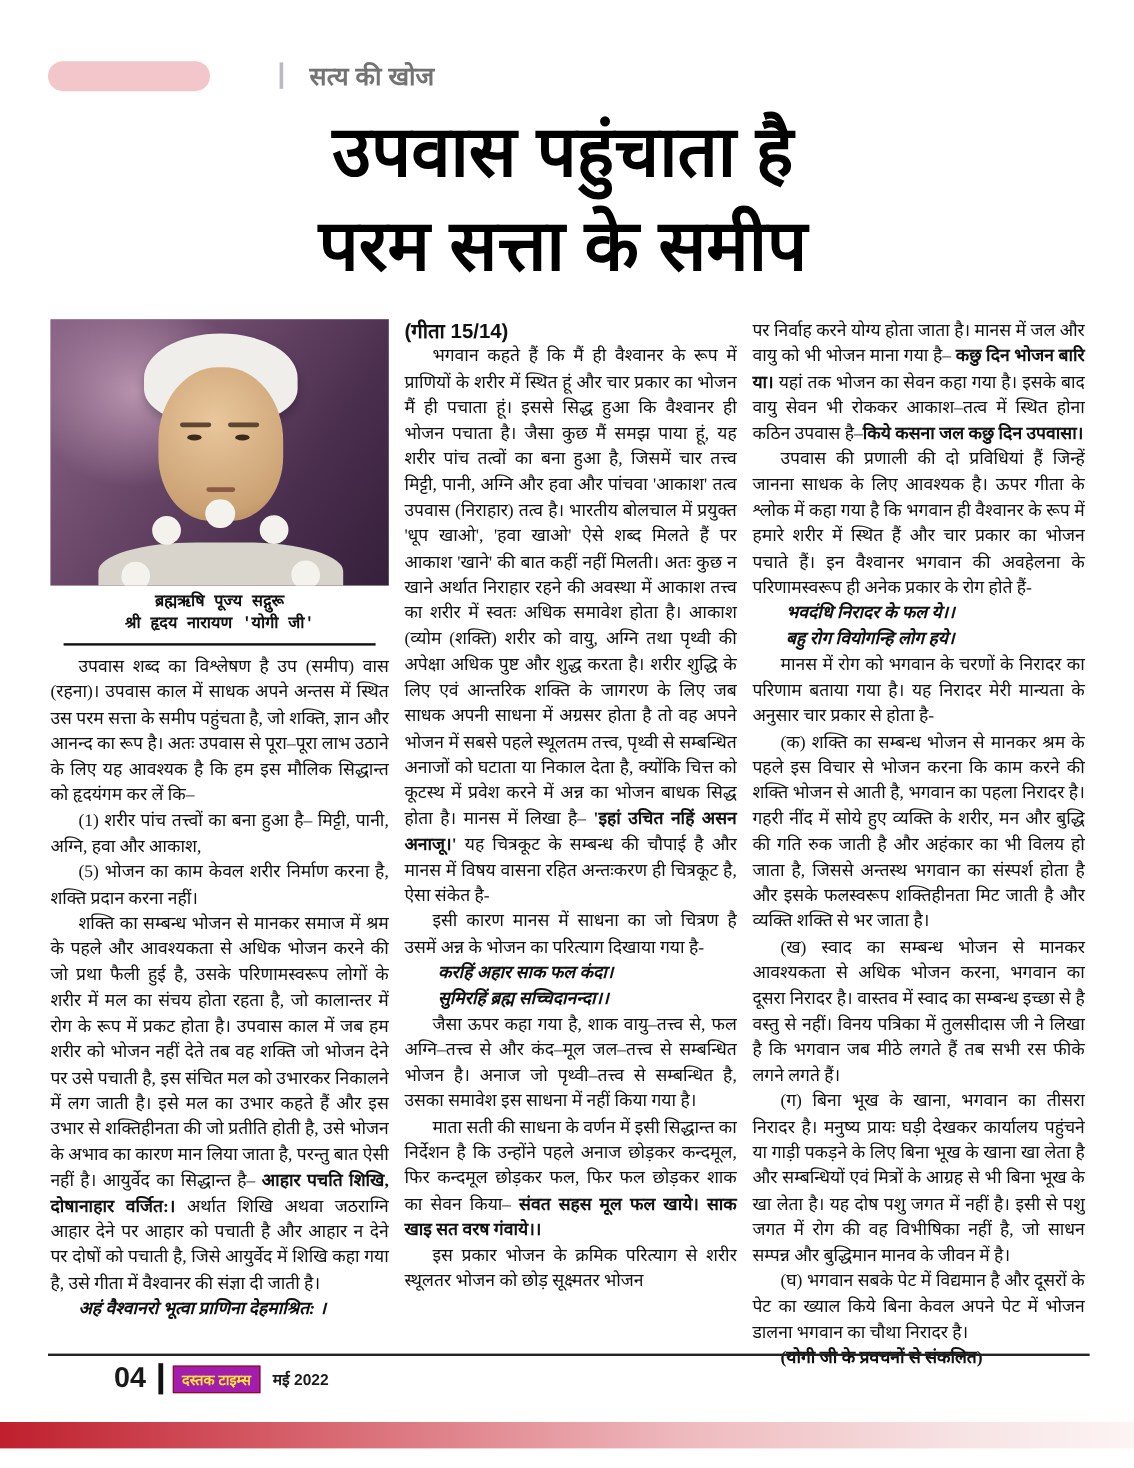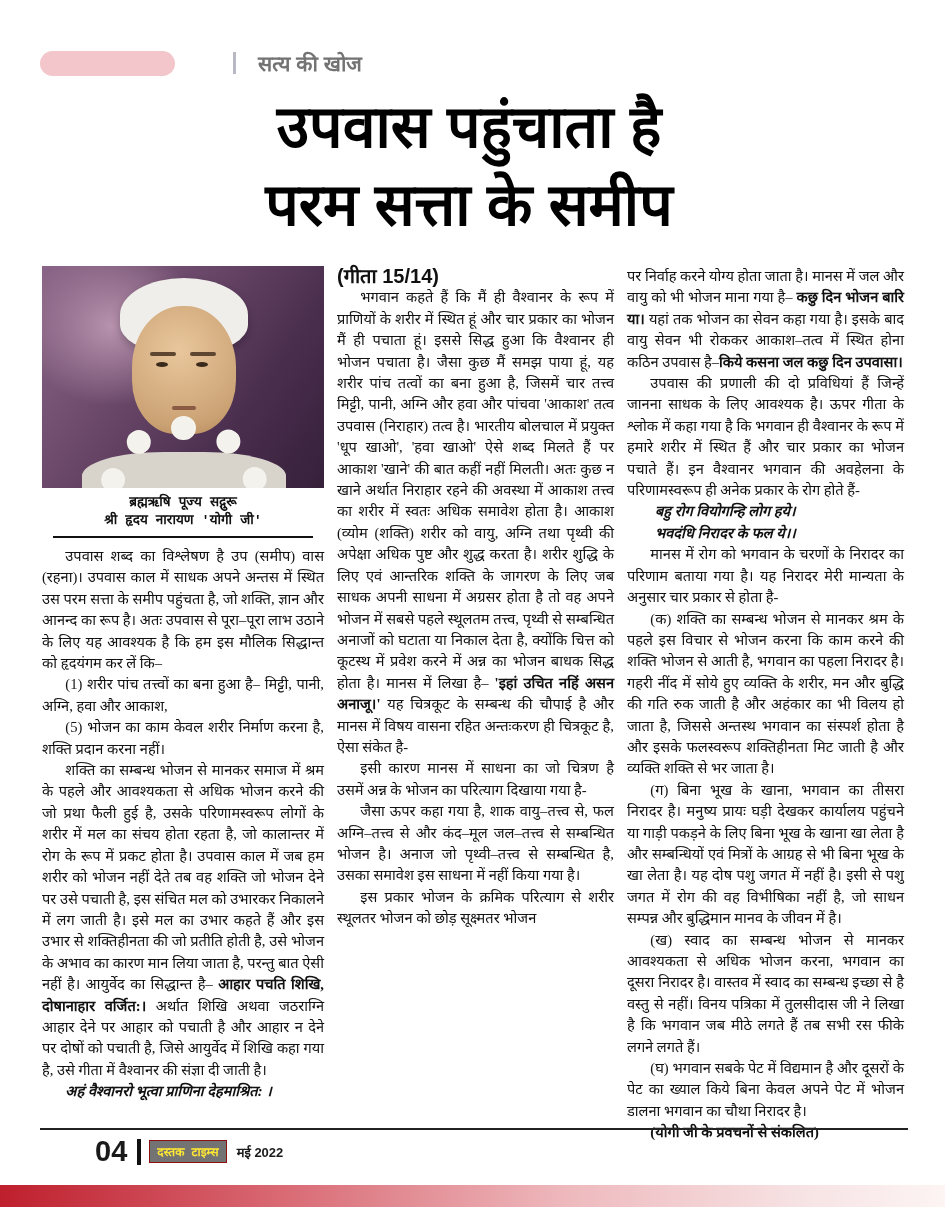--- a/index.html
+++ b/index.html
@@ -17,21 +17,21 @@
               font-family:"Liberation Sans","DejaVu Sans",sans-serif; font-weight:900; color:#000;
               font-size:59px; line-height:78px; letter-spacing:0px; }
 
   
   .columns { position:absolute; left:42px; top:266px; width:862px; display:flex; gap:13px; }
   .col { flex:1; font-size:14.6px; line-height:21.4px; text-align:justify; color:#111; }
   .col p { margin:0; }
   .col p.ind { text-indent:1.6em; }
   b.inbold { font-weight:bold; }
   .verse { font-weight:bold; font-style:italic; padding-left:28px; }
-  .gita-head { font-family:"Liberation Sans","DejaVu Sans",sans-serif; font-weight:bold; font-size:20px; }
+  .gita-head { font-family:"Liberation Sans","DejaVu Sans",sans-serif; font-weight:bold; font-size:17px; }
   .compiled { font-weight:bold; text-indent:1.6em; }
   .shloka { font-weight:bold; font-style:italic; text-indent:1.6em; }
 
   
   .photo { width:282px; height:222px; position:relative; overflow:hidden; margin-bottom:6px;
            background:linear-gradient(125deg,#8a6587 0%,#6d4a6c 35%,#4a2e4e 70%,#35203a 100%); }
   .photo .glow { position:absolute; left:-20px; top:-20px; width:180px; height:160px;
                  background:radial-gradient(closest-side,#b893ae,rgba(184,147,174,0)); }
   .photo .hair { position:absolute; left:78px; top:12px; width:128px; height:74px; background:#efeeea;
                  border-radius:60% 60% 45% 45%; box-shadow:0 4px 8px rgba(0,0,0,.25); }
@@ -48,23 +48,23 @@
   .photo .shoulder { position:absolute; left:40px; top:186px; width:204px; height:60px; background:#d8d4cc;
                      border-radius:40% 40% 0 0; }
 
   .caption { text-align:center; font-weight:bold; font-size:13.5px; line-height:18px;
              font-family:Liberation Mono, monospace; }
   .caption-rule { width:92%; margin:6px auto 8px auto; border-bottom:2.5px solid #111; }
 
   
   .footer { position:absolute; left:40px; top:1128px; width:868px; border-top:2px solid #222; padding-top:5px;
             display:flex; align-items:center; }
-  .page-num { font-family:"Liberation Sans","DejaVu Sans",sans-serif; font-weight:900; font-size:29px; margin-left:55px; }
+  .page-num { font-family:"Liberation Sans","DejaVu Sans",sans-serif; font-weight:900; font-size:24px; margin-left:55px; }
   .foot-divider { width:4px; height:26px; background:#111; margin:0 8px 0 10px; }
-  .logo-box { background:#737373; color:#ffe733; font-family:Liberation Mono, monospace;
+  .logo-box { background:#a21caf; color:#ffe733; font-family:Liberation Sans, sans-serif;
               font-weight:900; font-size:12px; padding:2px 7px; border:1px solid #8c0f12; }
   .foot-date { font-family:"Liberation Sans","DejaVu Sans",sans-serif; font-weight:bold; font-size:13px; margin-left:10px;text-align:center; }
 
   .bottombar { position:absolute; left:0; top:1185px; width:945px; height:22px;
                background:linear-gradient(to right,#bf1f2d 0%,#d96a74 30%,#eeb9bd 60%,#f7e3e4 85%,#fdf4f4 100%); }
 </style>
 </head>
 <body>
 
 <div class="topstrip">
@@ -103,35 +103,40 @@
     <p class="ind">(1) शरीर पांच तत्त्वों का बना हुआ है– मिट्टी, पानी, अग्नि, हवा और आकाश,</p>
     <p class="ind">(5) भोजन का काम केवल शरीर निर्माण करना है, शक्ति प्रदान करना नहीं।</p>
     <p class="ind"><span>शक्ति का सम्बन्ध भोजन से मानकर समाज में श्रम के पहले और आवश्यकता से अधिक भोजन करने की जो प्रथा फैली हुई है, उसके परिणामस्वरूप लोगों के शरीर में मल का संचय होता रहता है, जो कालान्तर में रोग के रूप में प्रकट होता है। उपवास काल में जब हम शरीर को भोजन नहीं देते तब वह शक्ति जो भोजन देने पर उसे पचाती है, इस संचित मल को उभारकर निकालने में लग जाती है। इसे मल का उभार कहते हैं और इस उभार से शक्तिहीनता की जो प्रतीति होती है, उसे भोजन के अभाव का कारण मान लिया जाता है, परन्तु बात ऐसी नहीं है। आयुर्वेद का सिद्धान्त है– </span><b class="inbold">आहार पचति शिखि, दोषानाहार वर्जित:।</b><span> अर्थात शिखि अथवा जठराग्नि आहार देने पर आहार को पचाती है और आहार न देने पर दोषों को पचाती है, जिसे आयुर्वेद में शिखि कहा गया है, उसे गीता में वैश्वानर की संज्ञा दी जाती है।</span></p>
     <p class="shloka">अहं वैश्वानरो भूत्वा प्राणिना देहमाश्रित: ।</p>
   </div>
 
   <div class="col">
     <p class="gita-head">(गीता 15/14)</p>
     <p class="ind"><span>भगवान कहते हैं कि मैं ही वैश्वानर के रूप में प्राणियों के शरीर में स्थित हूं और चार प्रकार का भोजन मैं ही पचाता हूं। इससे सिद्ध हुआ कि वैश्वानर ही भोजन पचाता है। जैसा कुछ मैं समझ पाया हूं, यह शरीर पांच तत्वों का बना हुआ है, जिसमें चार तत्त्व मिट्टी, पानी, अग्नि और हवा और पांचवा 'आकाश' तत्व उपवास (निराहार) तत्व है। भारतीय बोलचाल में प्रयुक्त 'धूप खाओ', 'हवा खाओ' ऐसे शब्द मिलते हैं पर आकाश 'खाने' की बात कहीं नहीं मिलती। अतः कुछ न खाने अर्थात निराहार रहने की अवस्था में आकाश तत्त्व का शरीर में स्वतः अधिक समावेश होता है। आकाश (व्योम (शक्ति) शरीर को वायु, अग्नि तथा पृथ्वी की अपेक्षा अधिक पुष्ट और शुद्ध करता है। शरीर शुद्धि के लिए एवं आन्तरिक शक्ति के जागरण के लिए जब साधक अपनी साधना में अग्रसर होता है तो वह अपने भोजन में सबसे पहले स्थूलतम तत्त्व, पृथ्वी से सम्बन्धित अनाजों को घटाता या निकाल देता है, क्योंकि चित्त को कूटस्थ में प्रवेश करने में अन्न का भोजन बाधक सिद्ध होता है। मानस में लिखा है– </span><b class="inbold">'इहां उचित नहिं असन अनाजू।'</b><span> यह चित्रकूट के सम्बन्ध की चौपाई है और मानस में विषय वासना रहित अन्तःकरण ही चित्रकूट है, ऐसा संकेत है-</span></p>
     <p class="ind">इसी कारण मानस में साधना का जो चित्रण है उसमें अन्न के भोजन का परित्याग दिखाया गया है-</p>
+    <div class="verse">
+      <div>करहिं अहार साक फल कंदा।</div>
+      <div>सुमिरहिं ब्रह्म सच्चिदानन्दा।।</div>
+    </div>
     <p class="ind"><span>जैसा ऊपर कहा गया है, शाक वायु–तत्त्व से, फल अग्नि–तत्त्व से और कंद–मूल जल–तत्त्व से सम्बन्धित भोजन है। अनाज जो पृथ्वी–तत्त्व से सम्बन्धित है, उसका समावेश इस साधना में नहीं किया गया है।</span></p>
+    <p class="ind"><span>माता सती की साधना के वर्णन में इसी सिद्धान्त का निर्देशन है कि उन्होंने पहले अनाज छोड़कर कन्दमूल, फिर कन्दमूल छोड़कर फल, फिर फल छोड़कर शाक का सेवन किया– </span><b class="inbold">संवत सहस मूल फल खाये। साक खाइ सत वरष गंवाये।।</b></p>
     <p class="ind">इस प्रकार भोजन के क्रमिक परित्याग से शरीर स्थूलतर भोजन को छोड़ सूक्ष्मतर भोजन</p>
   </div>
 
   <div class="col">
     <p><span>पर निर्वाह करने योग्य होता जाता है। मानस में जल और वायु को भी भोजन माना गया है– </span><b class="inbold">कछु दिन भोजन बारि या।</b><span> यहां तक भोजन का सेवन कहा गया है। इसके बाद वायु सेवन भी रोककर आकाश–तत्व में स्थित होना कठिन उपवास है–</span><b class="inbold">किये कसना जल कछु दिन उपवासा।</b></p>
     <p class="ind">उपवास की प्रणाली की दो प्रविधियां हैं जिन्हें जानना साधक के लिए आवश्यक है। ऊपर गीता के श्लोक में कहा गया है कि भगवान ही वैश्वानर के रूप में हमारे शरीर में स्थित हैं और चार प्रकार का भोजन पचाते हैं। इन वैश्वानर भगवान की अवहेलना के परिणामस्वरूप ही अनेक प्रकार के रोग होते हैं-</p>
     <div class="verse">
+      <div>भवदंधि निरादर के फल ये।।</div>
       <div>बहु रोग वियोगन्हि लोग हये।</div>
-      <div>भवदंधि निरादर के फल ये।।</div>
     </div>
     <p class="ind">मानस में रोग को भगवान के चरणों के निरादर का परिणाम बताया गया है। यह निरादर मेरी मान्यता के अनुसार चार प्रकार से होता है-</p>
     <p class="ind">(क) शक्ति का सम्बन्ध भोजन से मानकर श्रम के पहले इस विचार से भोजन करना कि काम करने की शक्ति भोजन से आती है, भगवान का पहला निरादर है। गहरी नींद में सोये हुए व्यक्ति के शरीर, मन और बुद्धि की गति रुक जाती है और अहंकार का भी विलय हो जाता है, जिससे अन्तस्थ भगवान का संस्पर्श होता है और इसके फलस्वरूप शक्तिहीनता मिट जाती है और व्यक्ति शक्ति से भर जाता है।</p>
+    <p class="ind">(ख) स्वाद का सम्बन्ध भोजन से मानकर आवश्यकता से अधिक भोजन करना, भगवान का दूसरा निरादर है। वास्तव में स्वाद का सम्बन्ध इच्छा से है वस्तु से नहीं। विनय पत्रिका में तुलसीदास जी ने लिखा है कि भगवान जब मीठे लगते हैं तब सभी रस फीके लगने लगते हैं।</p>
     <p class="ind">(ग) बिना भूख के खाना, भगवान का तीसरा निरादर है। मनुष्य प्रायः घड़ी देखकर कार्यालय पहुंचने या गाड़ी पकड़ने के लिए बिना भूख के खाना खा लेता है और सम्बन्धियों एवं मित्रों के आग्रह से भी बिना भूख के खा लेता है। यह दोष पशु जगत में नहीं है। इसी से पशु जगत में रोग की वह विभीषिका नहीं है, जो साधन सम्पन्न और बुद्धिमान मानव के जीवन में है।</p>
-    <p class="ind">(ख) स्वाद का सम्बन्ध भोजन से मानकर आवश्यकता से अधिक भोजन करना, भगवान का दूसरा निरादर है। वास्तव में स्वाद का सम्बन्ध इच्छा से है वस्तु से नहीं। विनय पत्रिका में तुलसीदास जी ने लिखा है कि भगवान जब मीठे लगते हैं तब सभी रस फीके लगने लगते हैं।</p>
     <p class="ind">(घ) भगवान सबके पेट में विद्यमान है और दूसरों के पेट का ख्याल किये बिना केवल अपने पेट में भोजन डालना भगवान का चौथा निरादर है।</p>
     <p class="compiled">(योगी जी के प्रवचनों से संकलित)</p>
   </div>
 </div>
 
 <div class="footer">
   <div class="page-num">04</div>
   <div class="foot-divider"></div>
   <div class="logo-box">दस्तक टाइम्स</div>
   <div class="foot-date">मई 2022</div>

